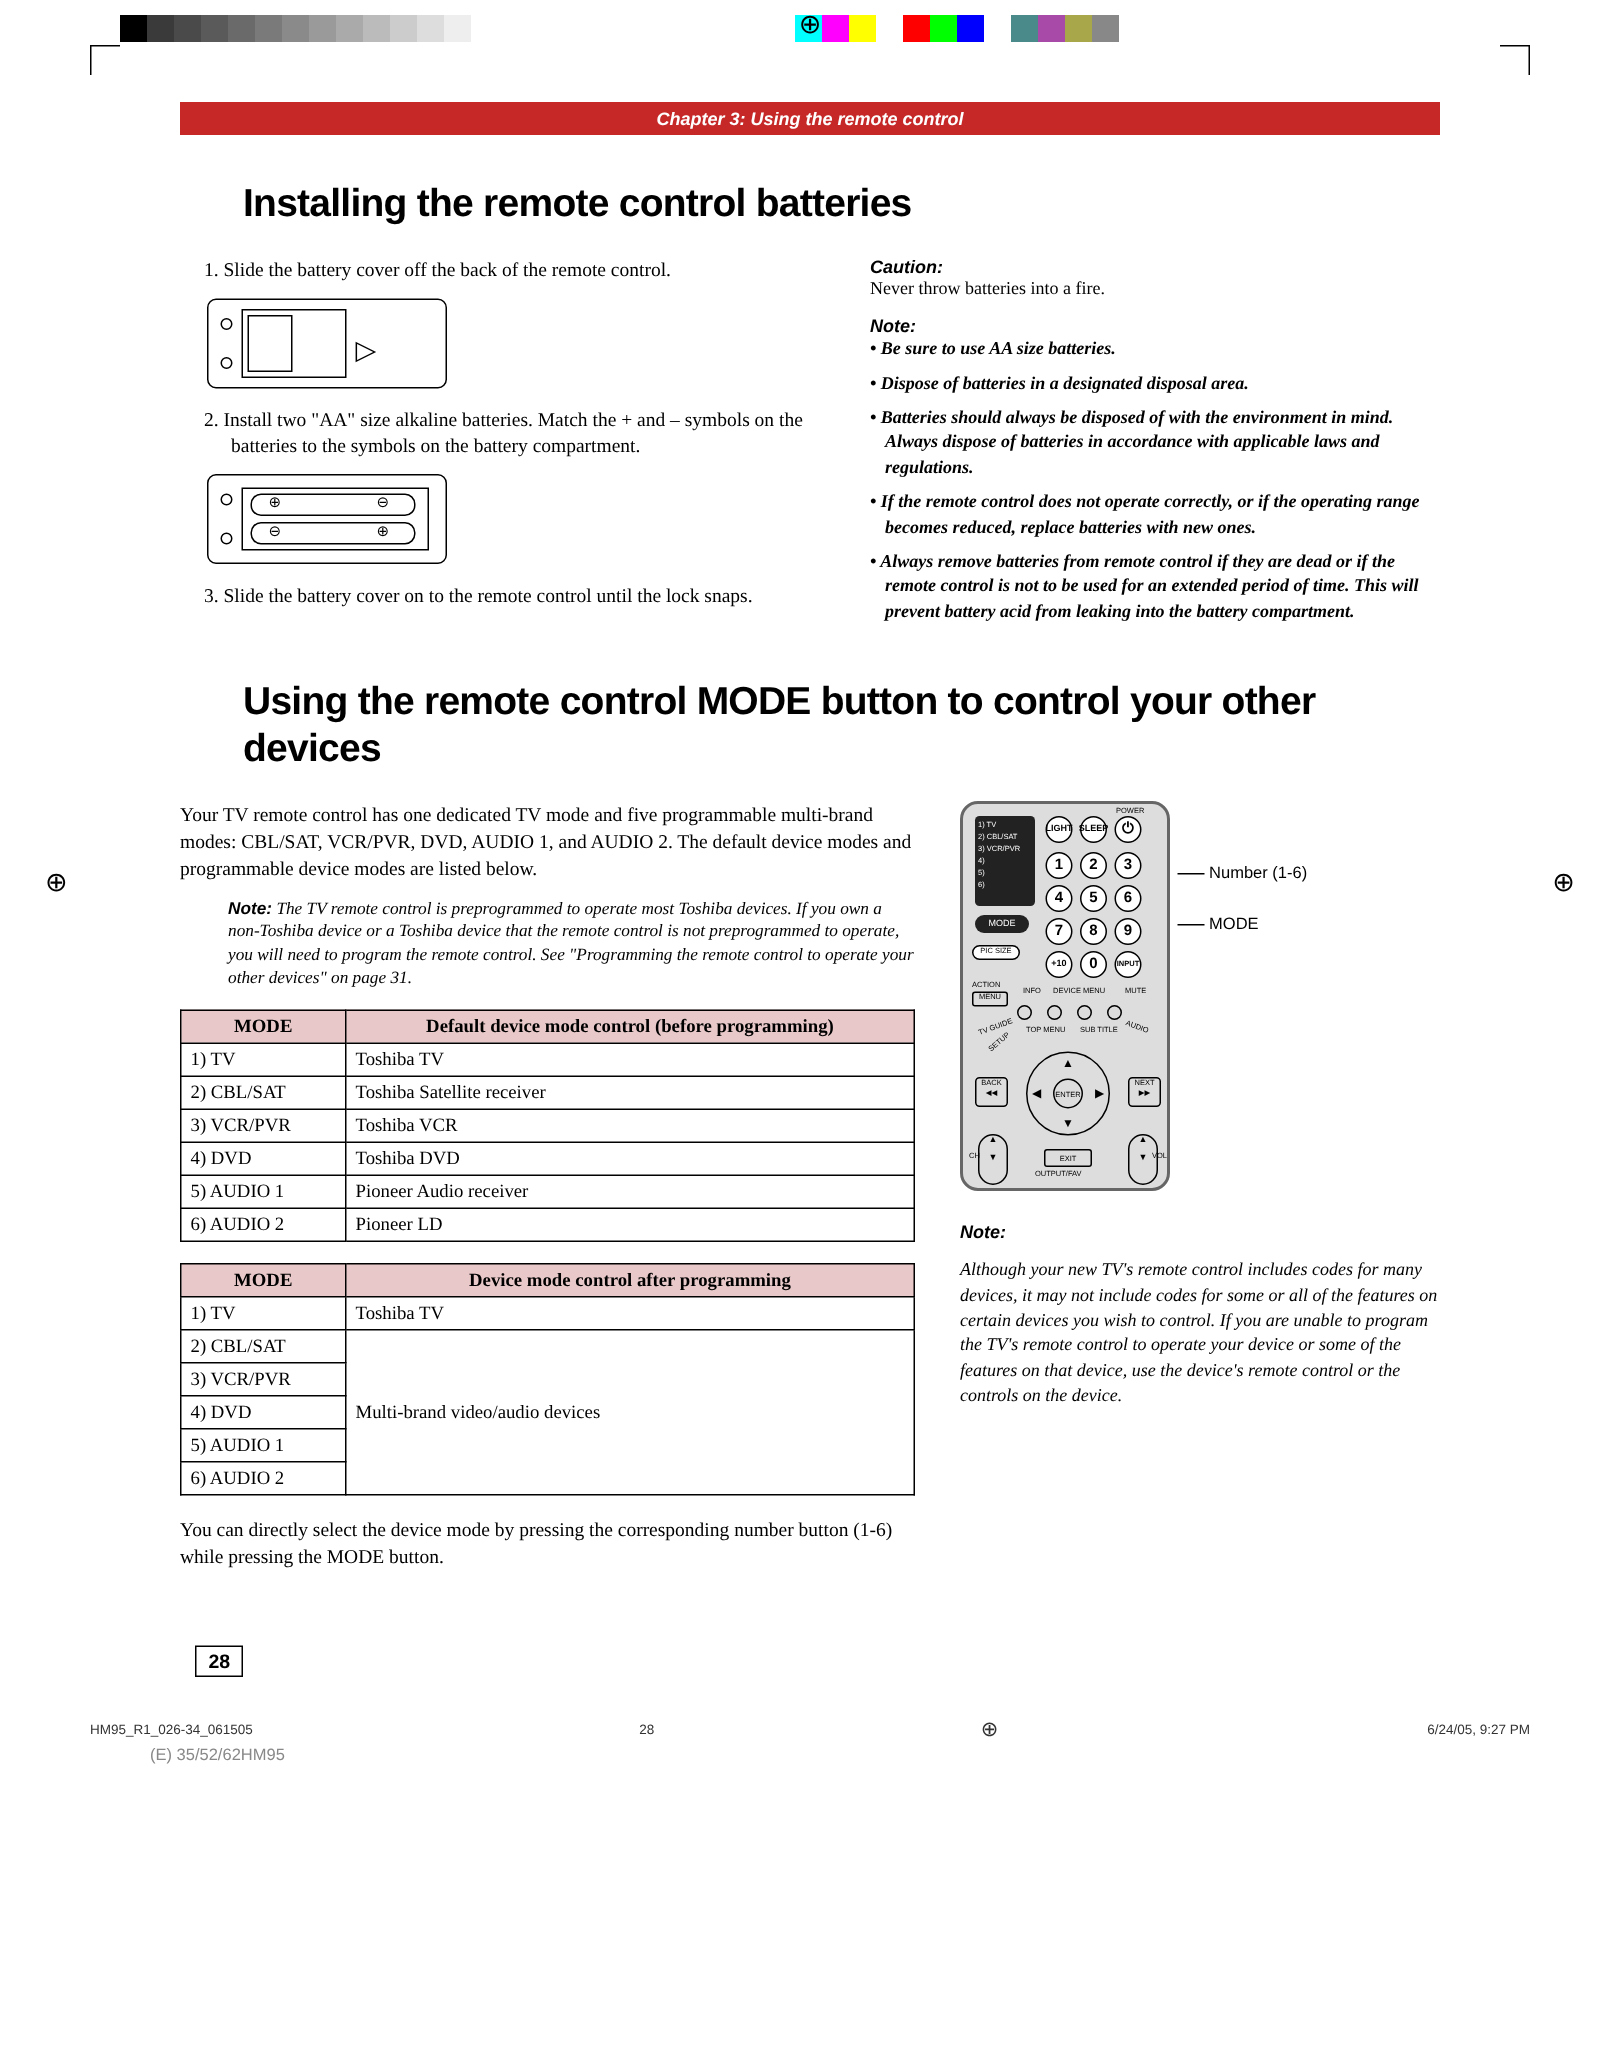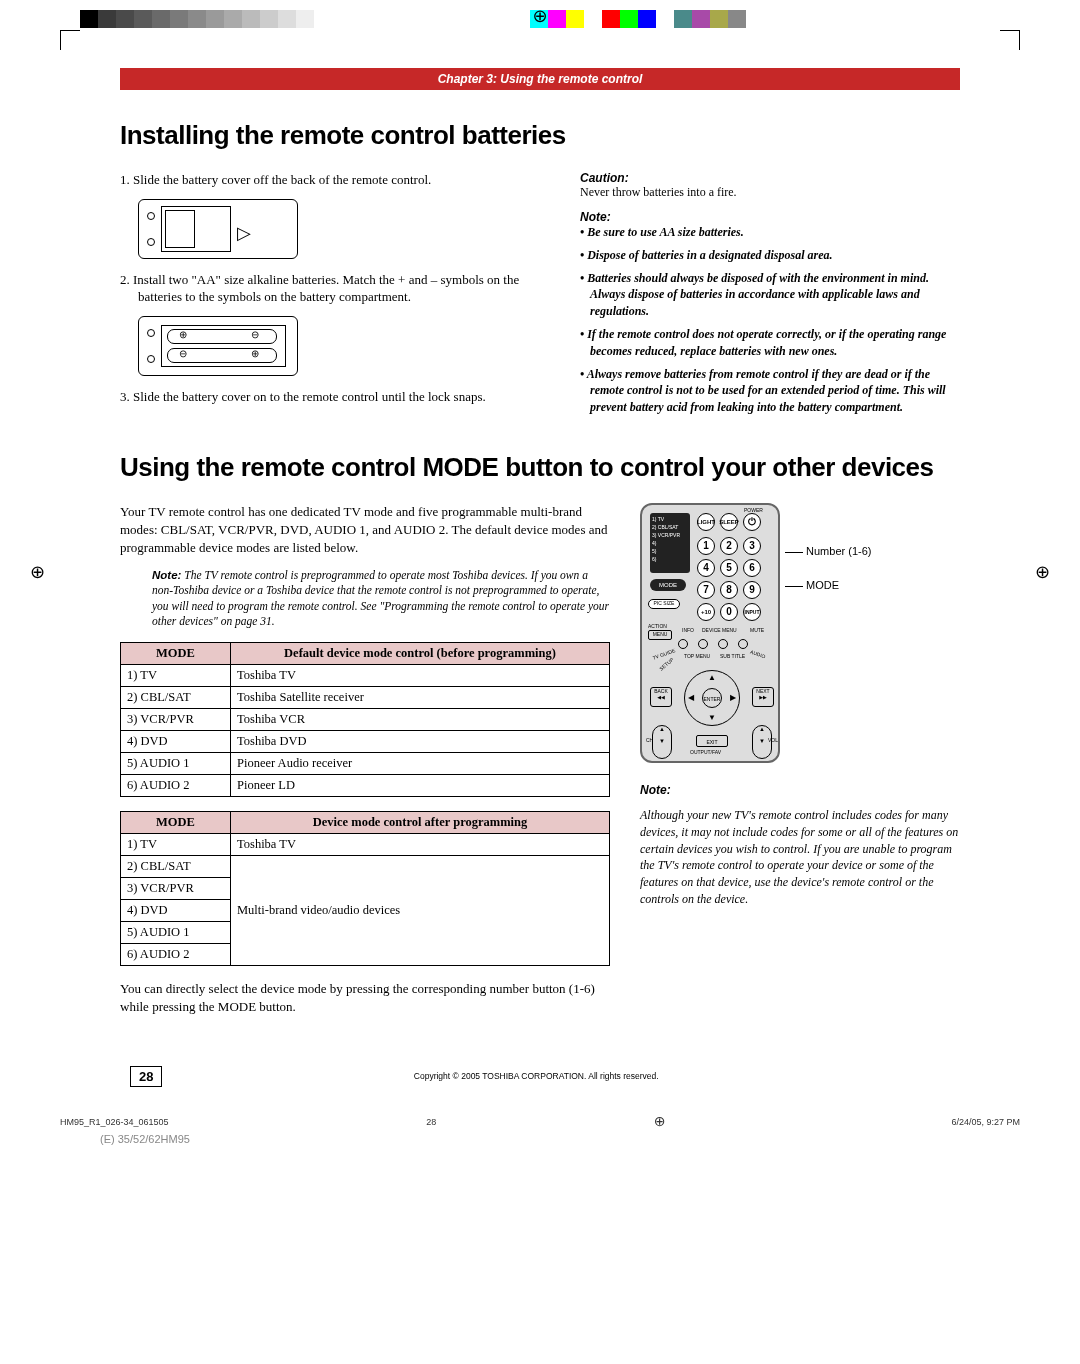--- a/index.html
+++ b/index.html
@@ -35,32 +35,33 @@
     font-size: 12px;
     padding: 4px 0;
     margin-bottom: 30px;
   }
   h1 {
     font-family: Arial, Helvetica, sans-serif;
     font-weight: bold;
     font-size: 26px;
     margin-bottom: 20px;
     letter-spacing: -0.5px;
+    margin-left: 42px;
   }
   .two-col { display: flex; gap: 30px; }
   .left-col { flex: 1; }
   .right-col { width: 380px; }
   .subheading {
     font-weight: bold;
     font-size: 13px;
     margin-bottom: 8px;
   }
   .caution-inline { font-style: italic; font-size: 12px; margin-bottom: 6px; line-height: 1.35; }
   .caution-inline b { font-weight: bold; }
-  ol.steps { list-style: none; margin-left: 0; }
+  ol.steps { list-style: none; margin-left: 16px; }
   ol.steps li { margin-bottom: 10px; padding-left: 18px; text-indent: -18px; line-height: 1.35; }
   .diagram {
     border: 1.5px solid #000;
     border-radius: 6px;
     width: 160px;
     height: 60px;
     margin: 8px 0 12px 18px;
     position: relative;
     background: #fff;
   }
@@ -357,21 +358,20 @@
         </div>
       </div>
 
       <div class="label-bold-italic" style="margin-top:20px;">Note:</div>
       <div class="right-notes-block">Although your new TV's remote control includes codes for many devices, it may not include codes for some or all of the features on certain devices you wish to control. If you are unable to program the TV's remote control to operate your device or some of the features on that device, use the device's remote control or the controls on the device.</div>
     </div>
   </div>
 
   <div class="footer">
     <span class="page-num-box">28</span>
-    <span class="copyright">Copyright © 2005 TOSHIBA CORPORATION. All rights reserved.</span>
     <span style="width:40px;"></span>
   </div>
 </div>
 
 <div class="bottom-meta">
   <span>HM95_R1_026-34_061505</span>
   <span>28</span>
   <span style="position:relative;">
     <span style="position:absolute;left:-40px;top:-4px;font-size:14px;">⊕</span>
   </span>

